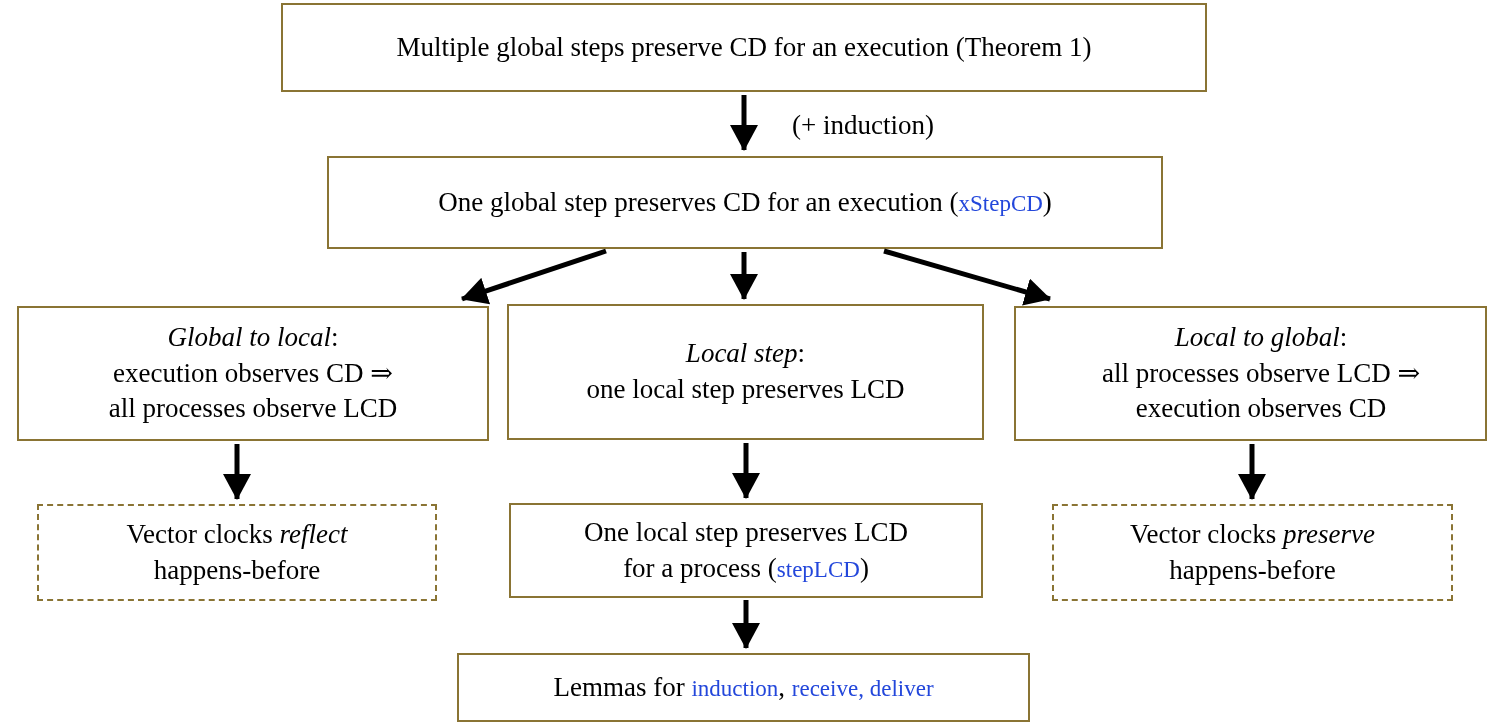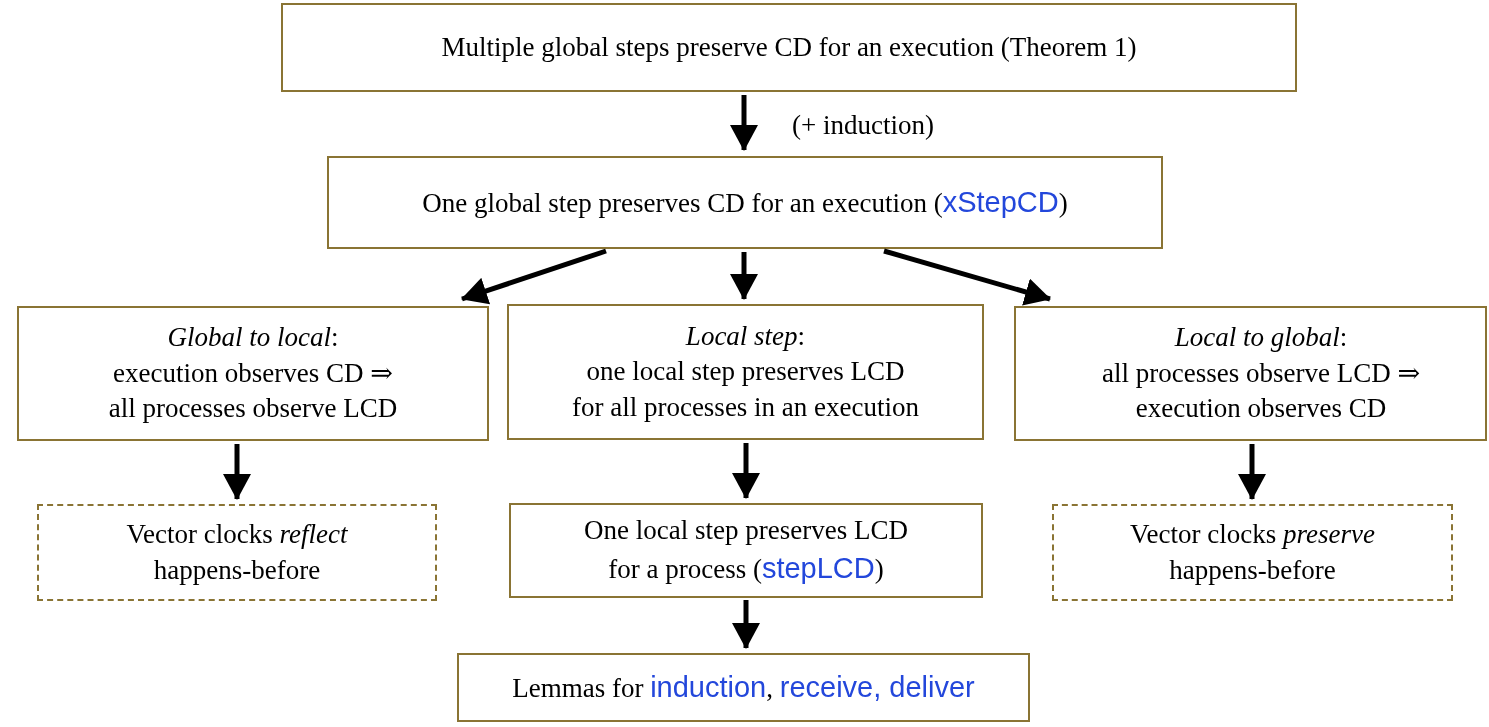--- a/index.html
+++ b/index.html
@@ -27,22 +27,22 @@
     justify-content: center;
     align-items: center;
     text-align: center;
     font-size: 27px;
     line-height: 1.32;
     color: var(--text);
   }
   .box.dashed { border-style: dashed; }
   .it { font-style: italic; }
   .code {
-    font-family: Liberation Sans, sans-serif;
-    font-size: 29px;
+    font-family: Liberation Serif, serif;
+    font-size: 23px;
     color: var(--blue);
   }
   .float-label {
     position: absolute;
     font-size: 27px;
     color: var(--text);
     white-space: nowrap;
     margin-left: 27px;
   }
   .arrows {
@@ -52,42 +52,41 @@
     pointer-events: none;
   }
   .arrows line { stroke: var(--arrow); stroke-width: 5; }
   .ah { fill: var(--arrow); }
 </style>
 </head>
 <body>
 
 <div class="canvas">
 
-  <div class="box" style="left:281px; top:3px; width:1016px; height:89px;text-align:right;">
+  <div class="box" style="left:281px; top:3px; width:926px; height:89px;text-align:right;">
     <div>Multiple global steps preserve CD for an execution (Theorem 1)</div>
   </div>
 
   <div class="float-label" style="left:765px; top:110px;">(+ induction)</div>
 
   <div class="box" style="left:327px; top:156px; width:836px; height:93px;">
     <div>
       <span>One global step preserves CD for an execution (</span><span class="code">xStepCD</span><span>)</span>
     </div>
   </div>
 
   <div class="box" style="left:2px; top:306px; width:472px; height:135px;margin-left:15px;">
     <div><span class="it">Global to local</span><span>:</span></div>
     <div>execution observes CD ⇒</div>
     <div>all processes observe LCD</div>
   </div>
 
   <div class="box" style="left:507px; top:304px; width:477px; height:136px;">
     <div><span class="it">Local step</span><span>:</span></div>
     <div>one local step preserves LCD</div>
-    <div>for all processes in an execution</div>
   </div>
 
   <div class="box" style="left:1014px; top:306px; width:473px; height:135px;padding-left:21px;">
     <div><span class="it">Local to global</span><span>:</span></div>
     <div>all processes observe LCD ⇒</div>
     <div>execution observes CD</div>
   </div>
 
   <div class="box dashed" style="left:37px; top:504px; width:400px; height:97px;">
     <div><span>Vector clocks </span><span class="it">reflect</span></div>

